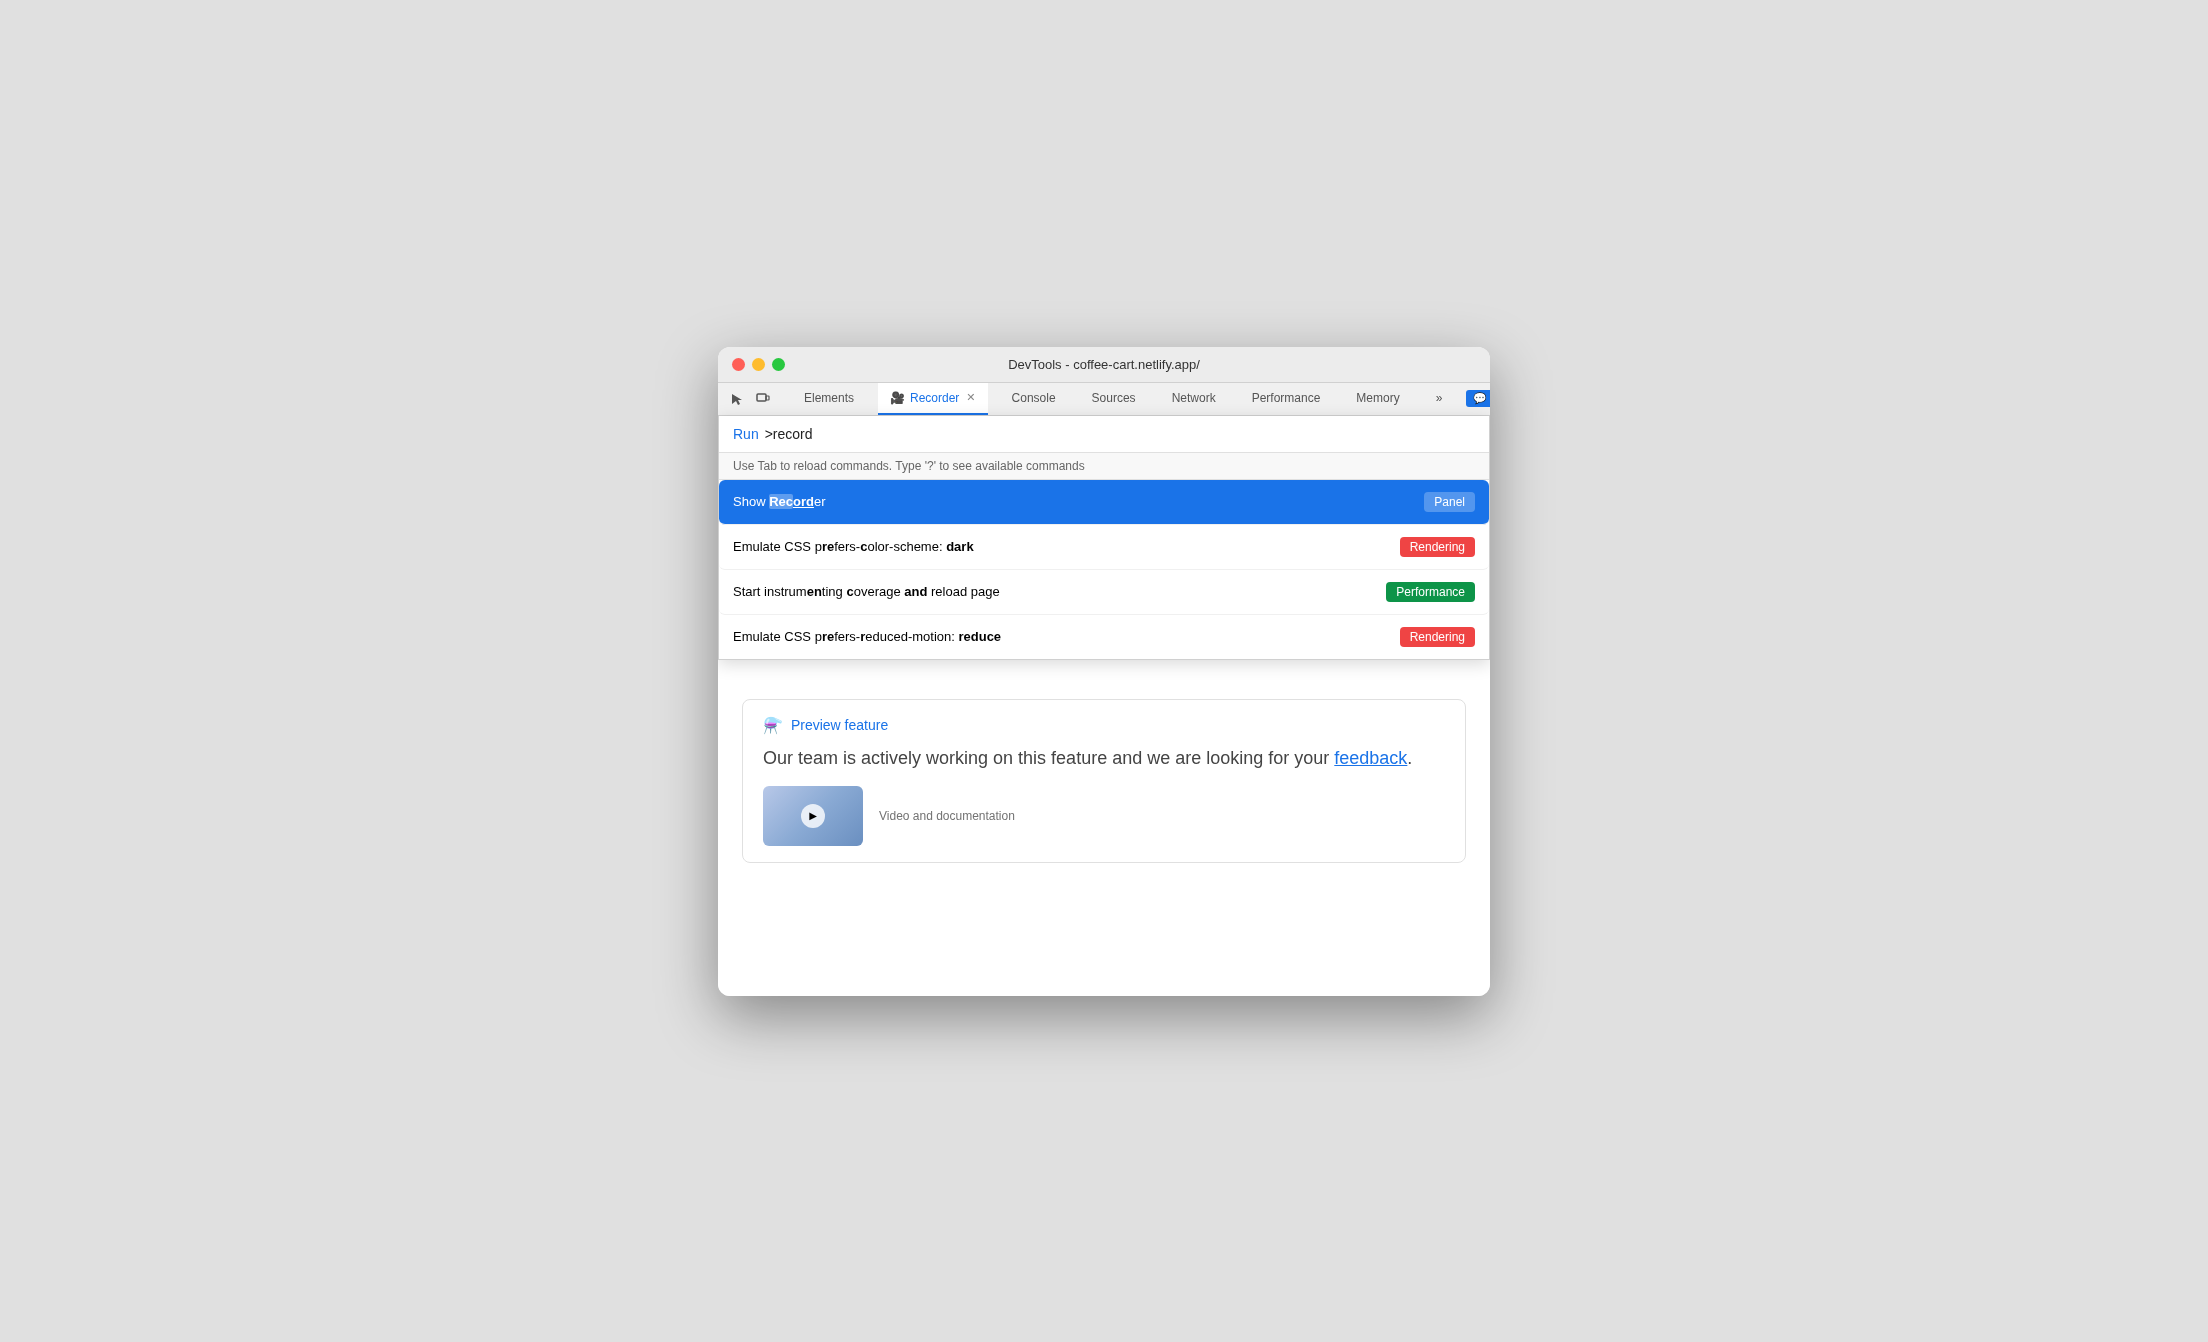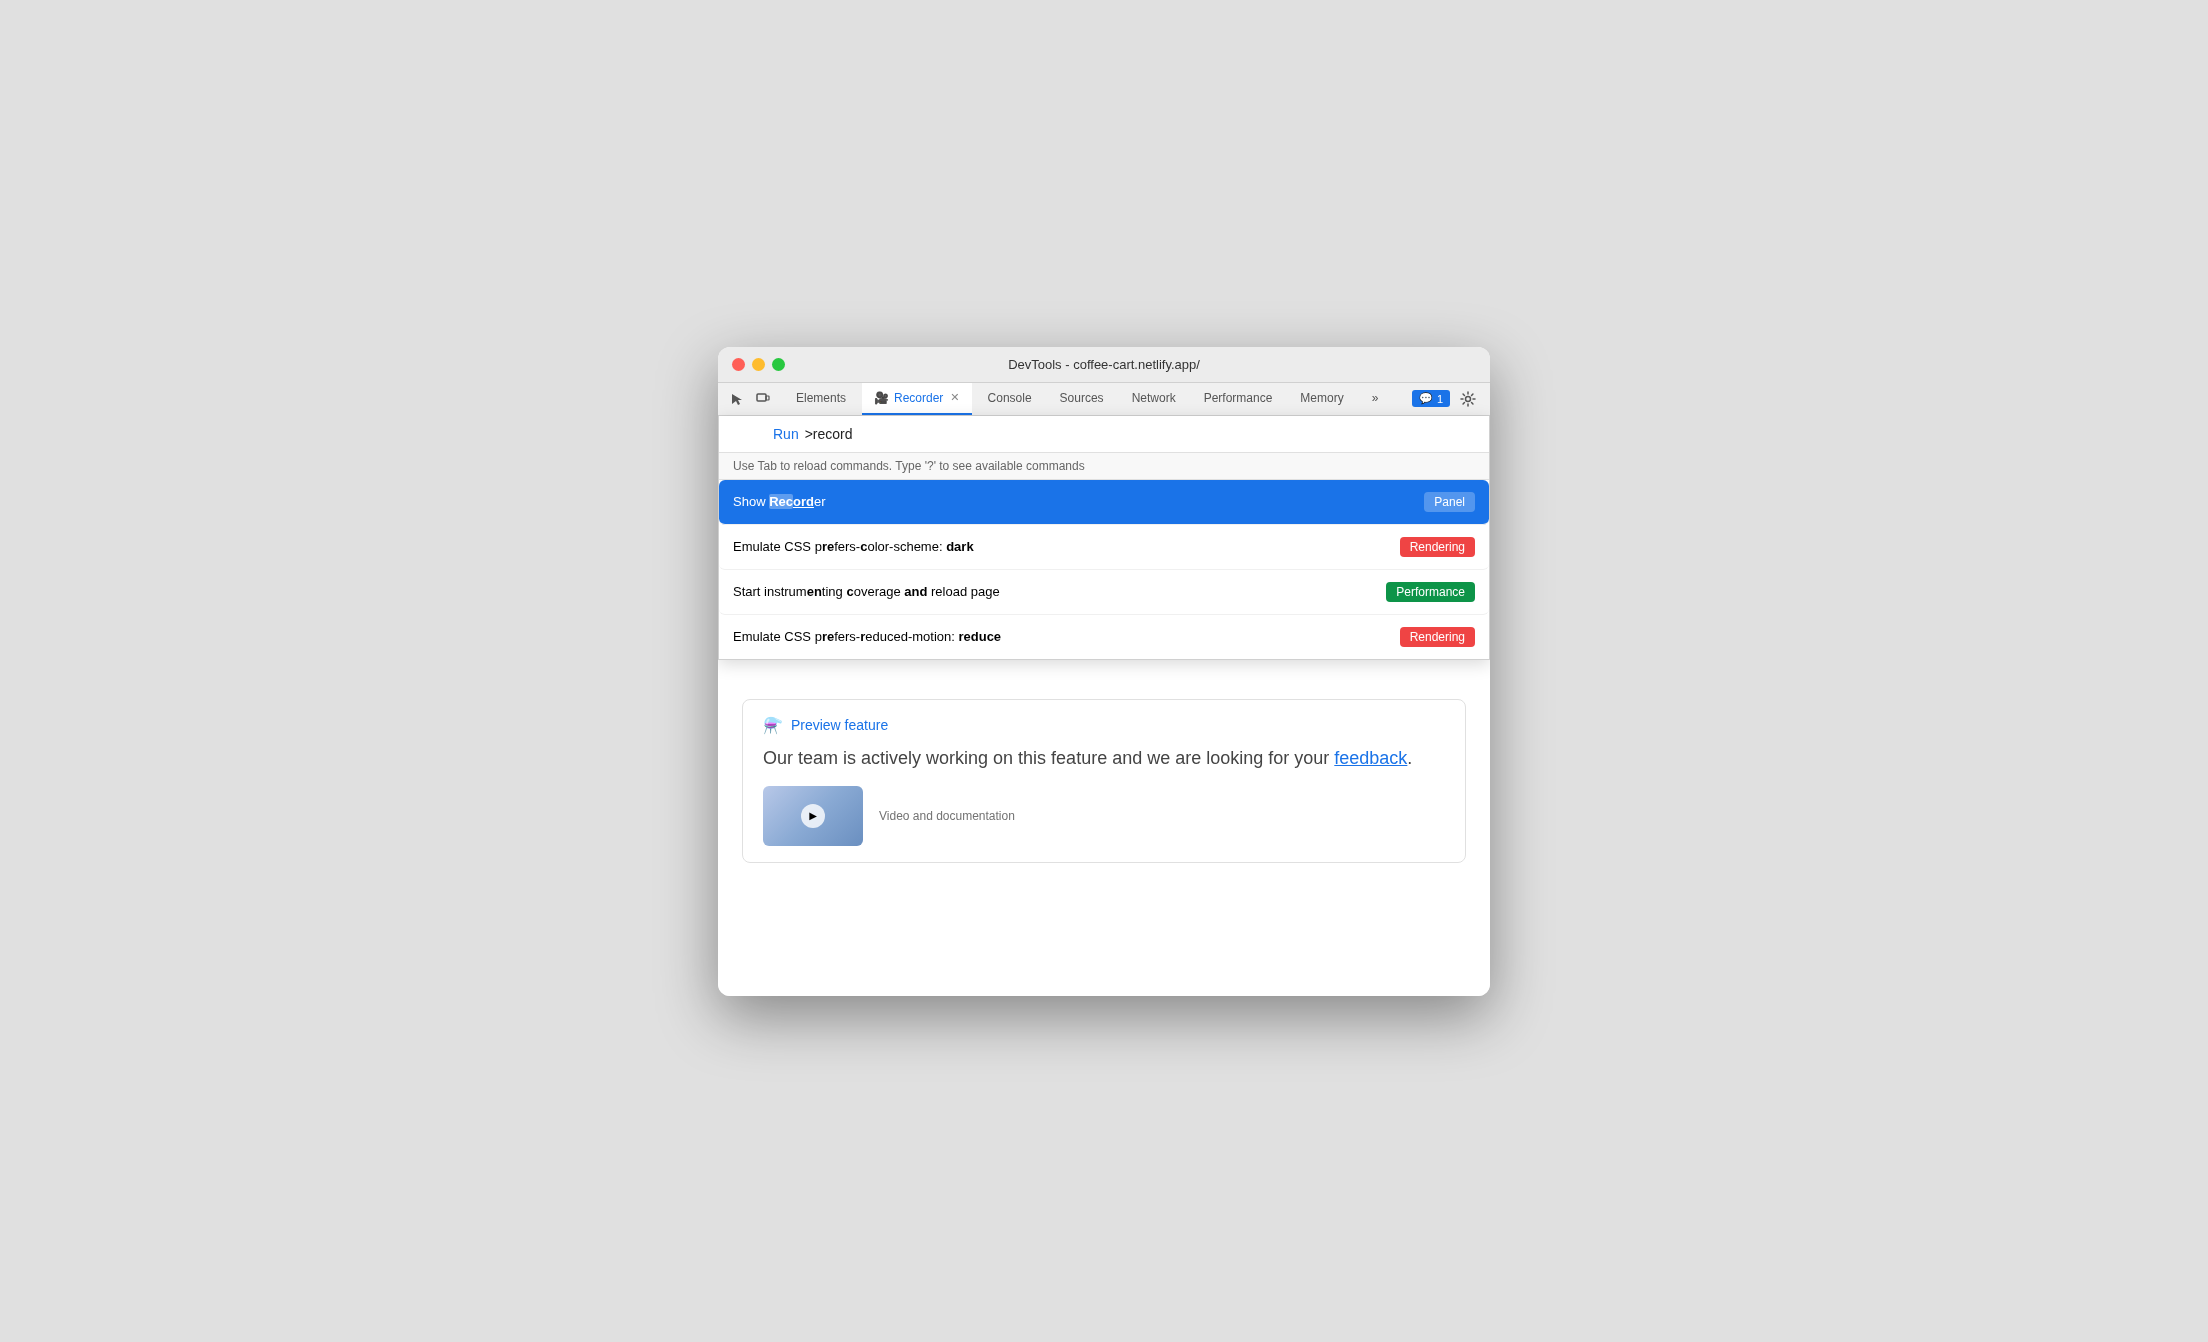--- a/index.html
+++ b/index.html
@@ -50,21 +50,21 @@
       font-weight: 500;
     }
 
     
     .tab-bar {
       background: #f0f0f0;
       border-bottom: 1px solid #d0d0d0;
       display: flex;
       align-items: center;
       padding: 0 8px;
-      gap: 4px;
+      gap: 12px;
     }
     .tab-controls {
       display: flex;
       gap: 4px;
       margin-right: 6px;
     }
     .tab-ctrl-btn {
       width: 22px;
       height: 22px;
       display: flex;
@@ -300,21 +300,20 @@
       padding: 10px 14px;
       border-bottom: 1px solid #e0e0e0;
       display: flex;
       align-items: center;
       gap: 6px;
     }
     .cmd-run-label {
       color: #1a73e8;
       font-size: 14px;
       font-weight: 500;
-      margin-left: 40px;
     }
     .cmd-input-text {
       font-size: 14px;
       color: #222;
     }
 
     .cmd-hint {
       padding: 6px 14px;
       background: #f8f8f8;
       font-size: 12px;

